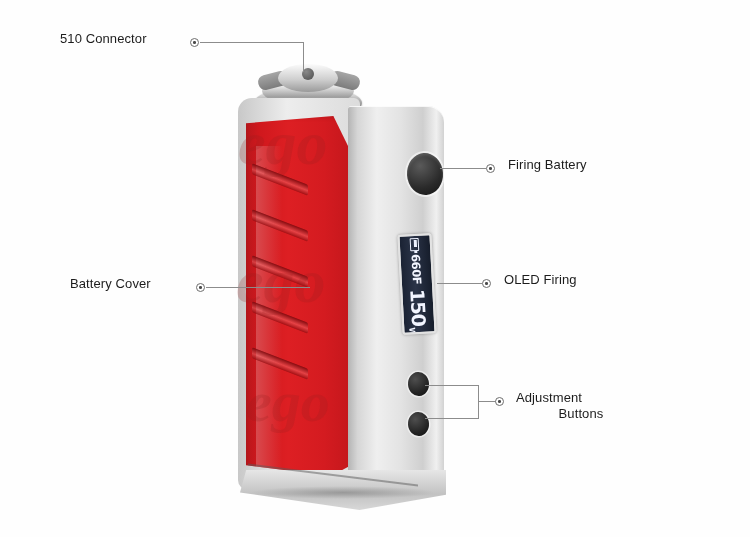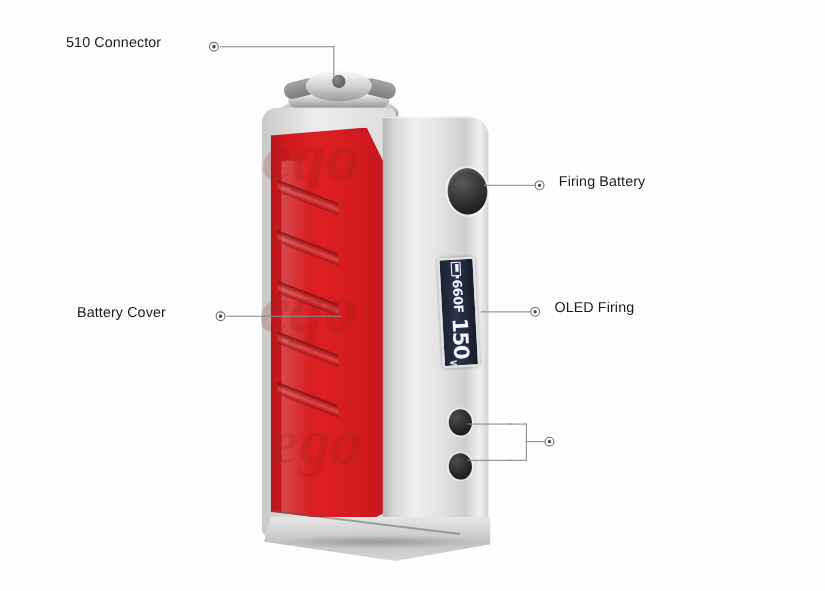--- a/index.html
+++ b/index.html
@@ -396,14 +396,18 @@
 
   <div class="leader h" style="left:437px; top:283px; width:45px;"></div>
   <div class="marker" style="left:482px; top:279px;"></div>
   <div class="callout" style="left:504px; top:272px;">OLED Firing</div>
 
   <div class="leader h" style="left:425px; top:385px; width:40px;"></div>
   <div class="leader h" style="left:425px; top:418px; width:40px;"></div>
   <div class="bracket" style="left:463px; top:385px; width:16px; height:34px;"></div>
   <div class="leader h" style="left:478px; top:401px; width:18px;"></div>
   <div class="marker" style="left:495px; top:397px;"></div>
+  <div class="callout two-line" style="left:516px; top:390px; width:160px; text-align:left;">
+    <div>Adjustment</div>
+    <div style="text-align:center; width:130px;">Buttons</div>
+  </div>
 
 </div>
 
 </body></html>

